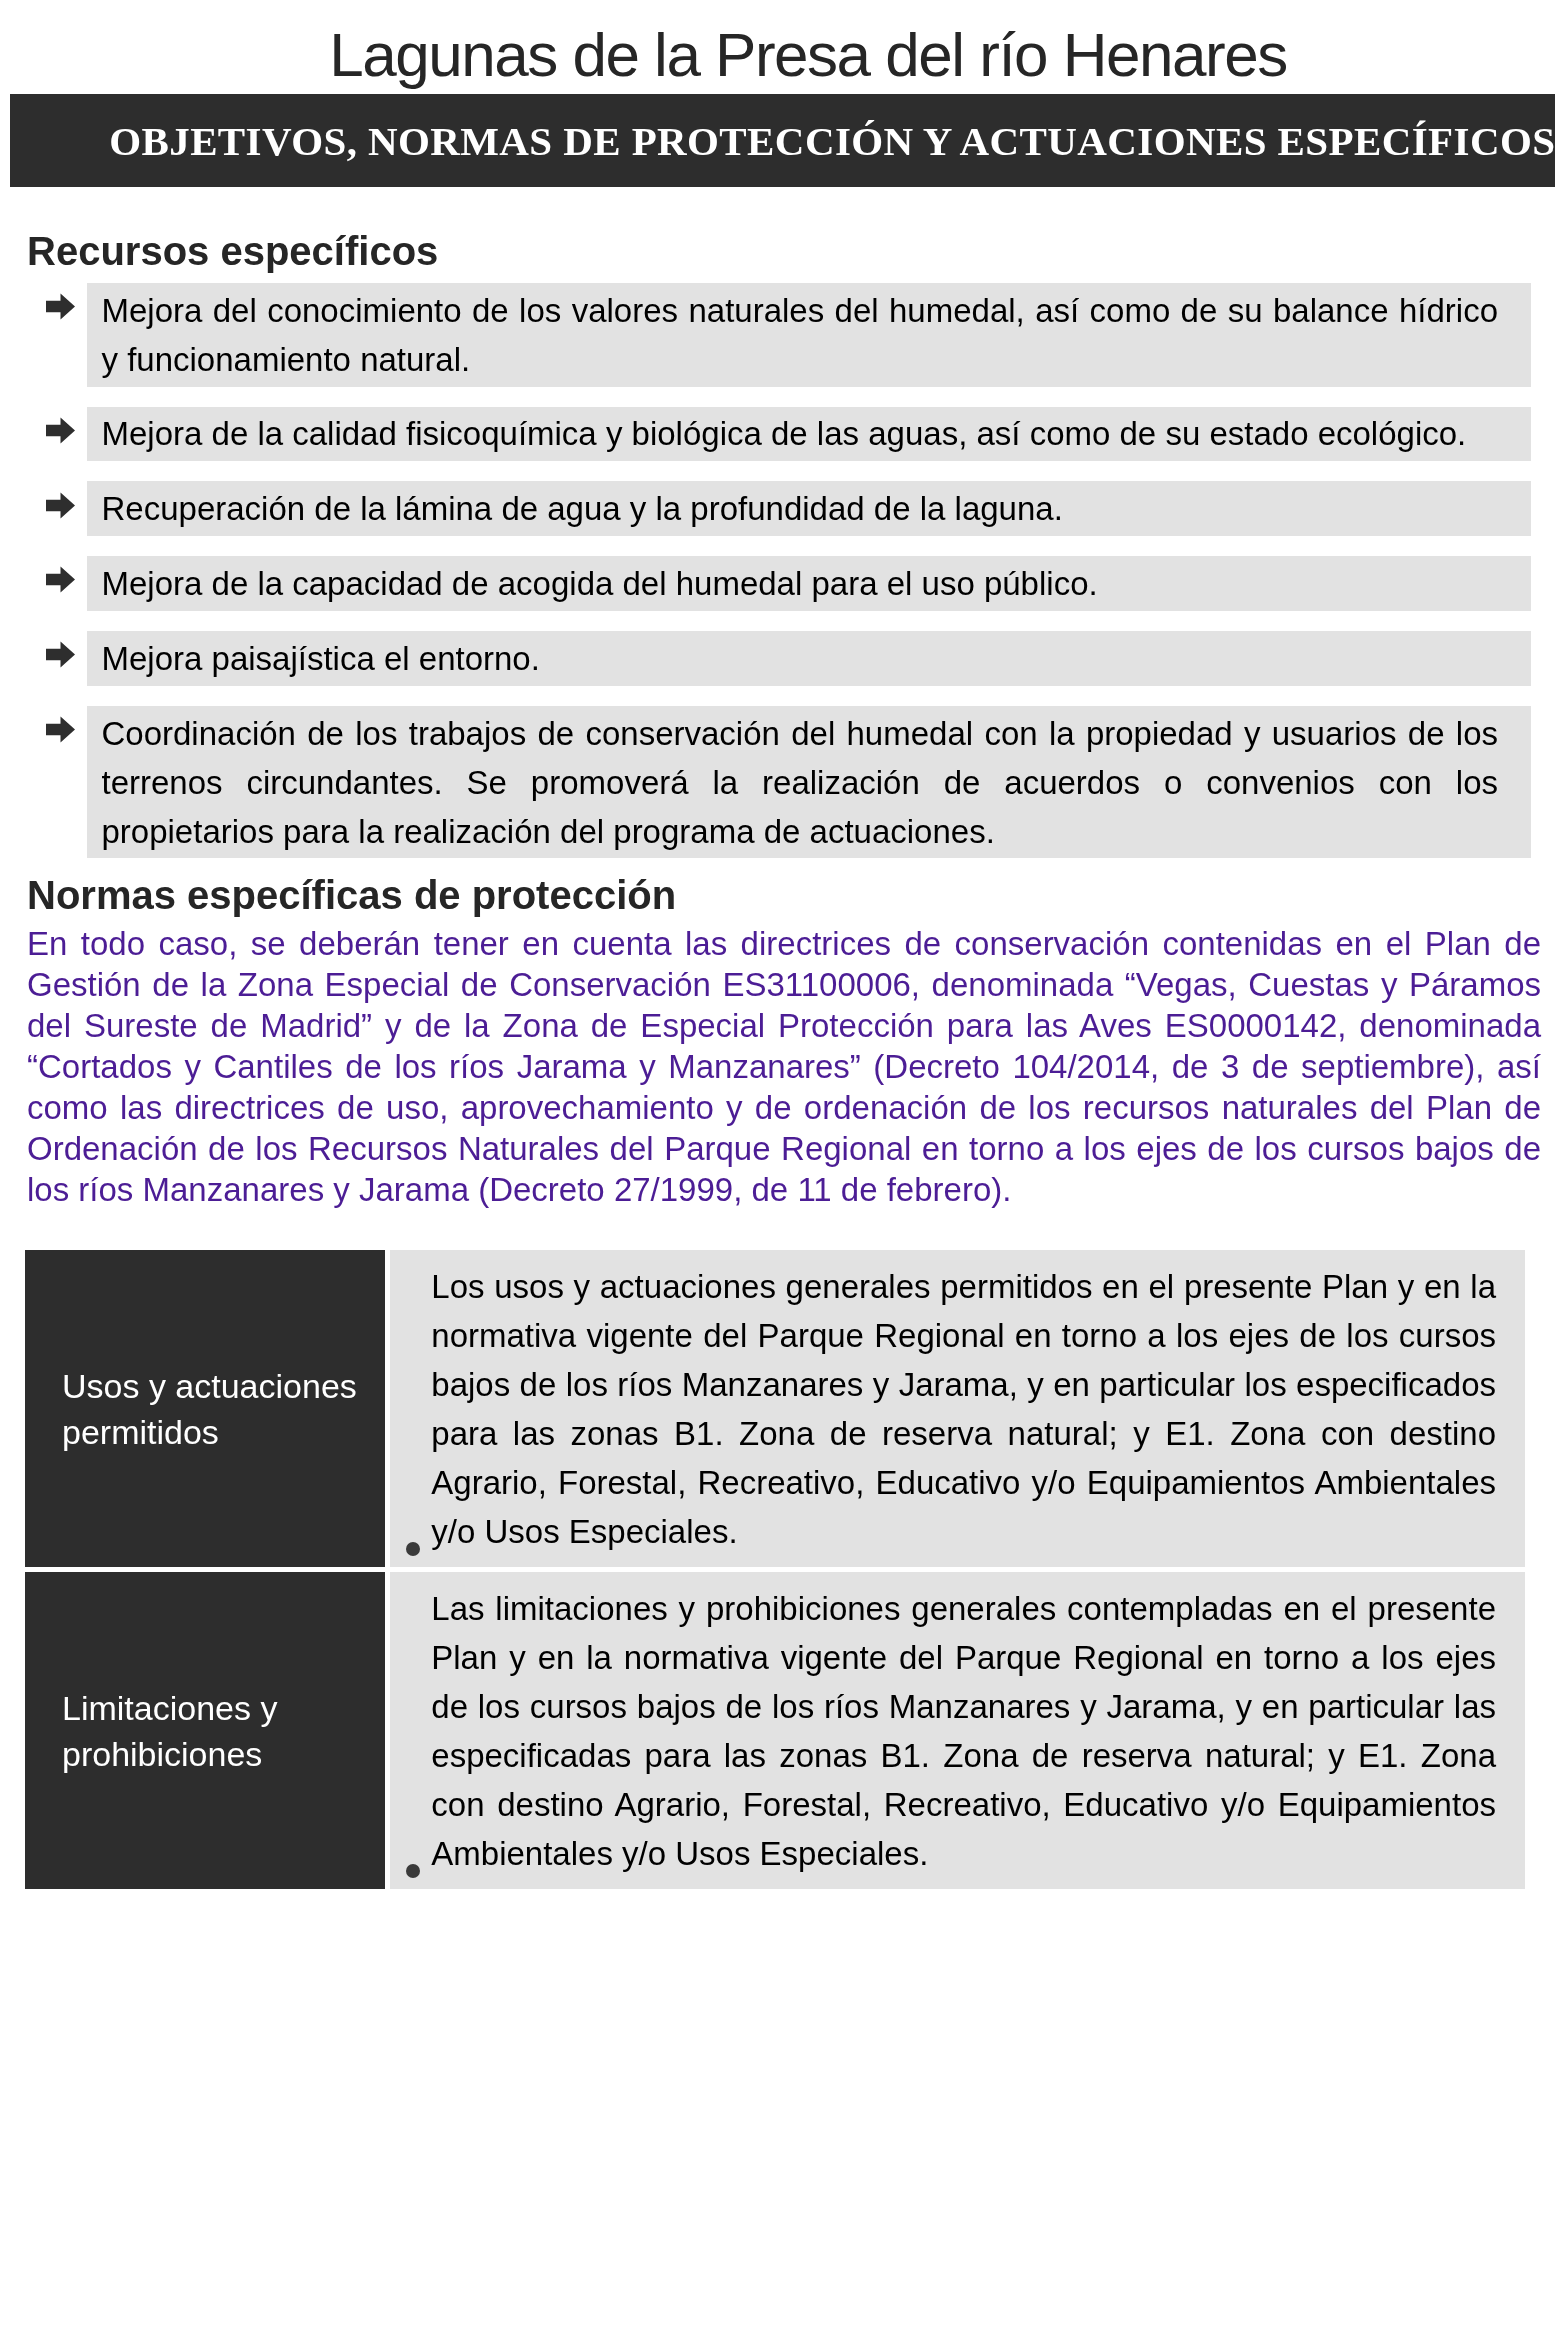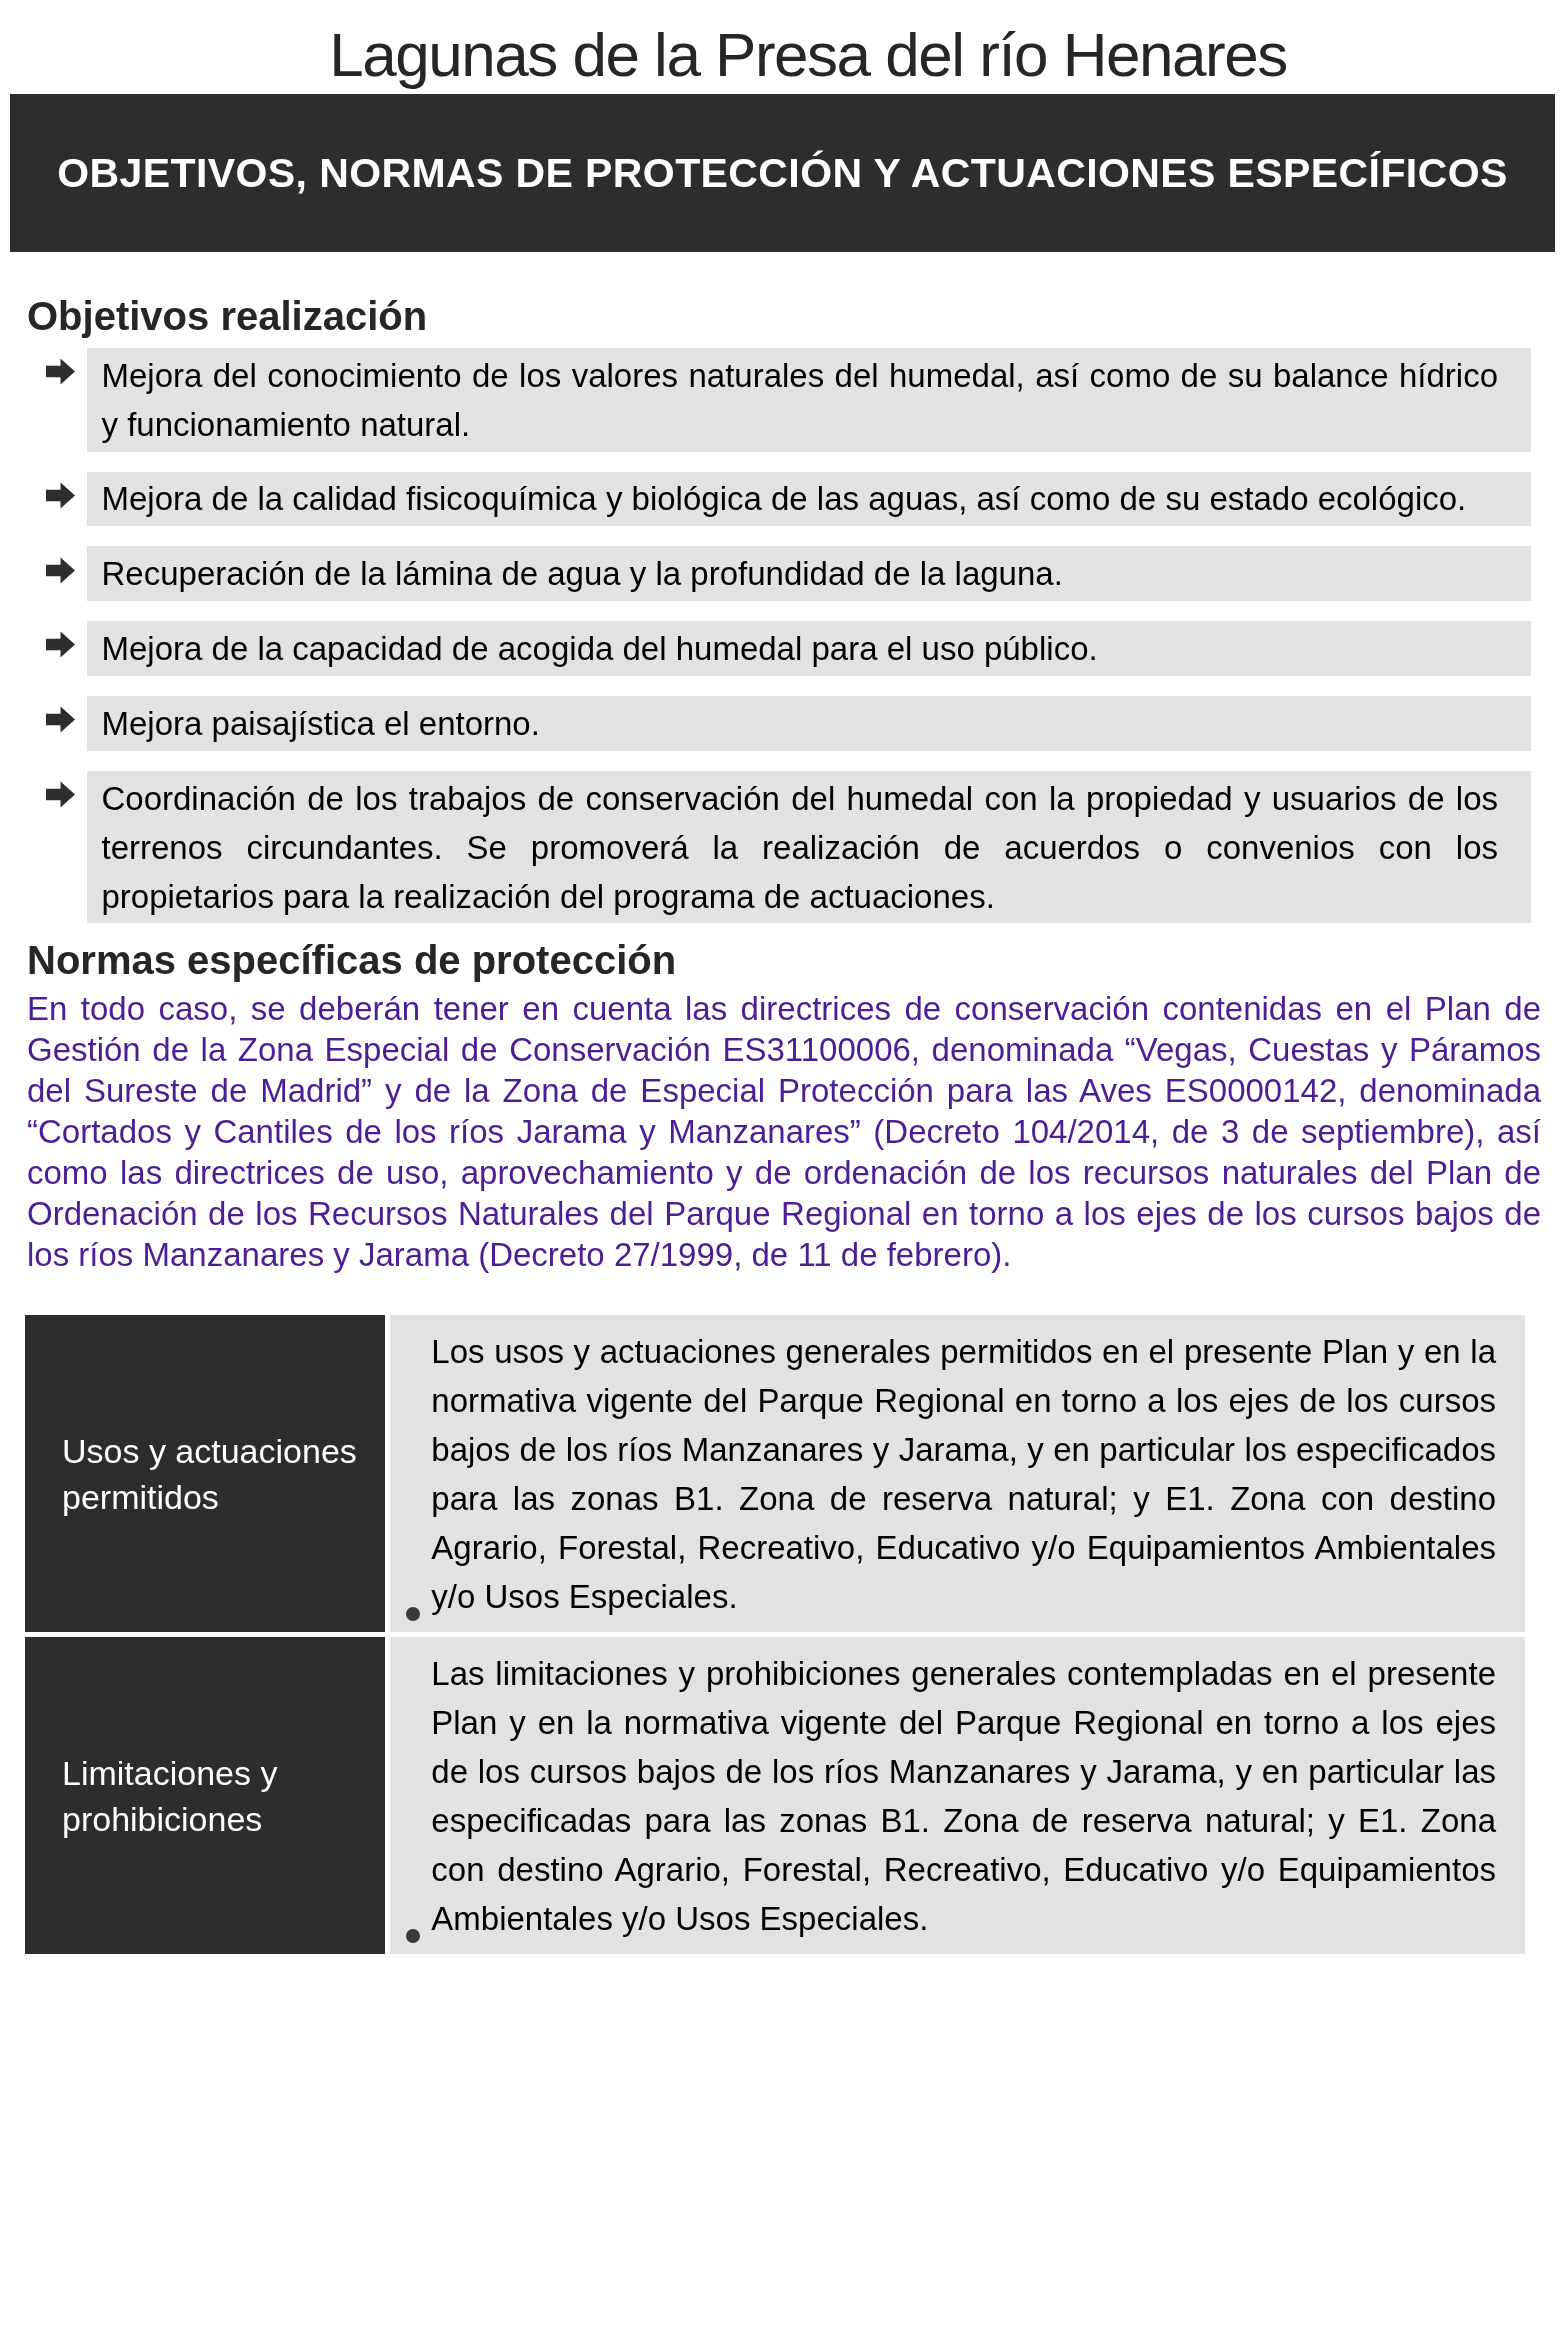--- a/index.html
+++ b/index.html
@@ -22,25 +22,26 @@
     font-size:62px;
     line-height:62px;
     font-weight:400;
     color:#262626;
     letter-spacing:-1.5px;
     white-space:nowrap;
   }
   
   .banner {
     margin:7.4px 9.6px 0 9.6px;
-    height:158px;
+    height:93px;
     background:#2d2d2d;
     display:flex;
     align-items:center;
-    justify-content:center;
+    justify-content:flex-end;
+    font-family:Liberation Serif, serif;
   }
   .banner span {
     color:#ffffff;
     font-weight:700;
     font-size:41px;
     letter-spacing:0.4px;
     white-space:nowrap;
   }
   
   .h2 {
@@ -132,21 +133,21 @@
 <body>
 
 <div class="page">
 
   <h1 class="title">Lagunas de la Presa del río Henares</h1>
 
   <div class="banner">
     <span>OBJETIVOS, NORMAS DE PROTECCIÓN Y ACTUACIONES ESPECÍFICOS</span>
   </div>
 
-  <h2 class="h2 objectives-h">Objetivos realización</h2>
+  <h2 class="h2 objectives-h">Recursos específicos</h2>
 
   <div class="obj-list">
 
     <div class="obj-item">
       <span class="obj-arrow">
         <svg viewBox="0 0 40 36" xmlns="http://www.w3.org/2000/svg">
             <path d="M0 10 H20 V0 L40 18 L20 36 V26 H0 Z" fill="#2e2e2e"></path>
           </svg>
       </span>
       <div class="obj-text">Mejora del conocimiento de los valores naturales del humedal, así como de su balance hídrico y funcionamiento natural.</div>

